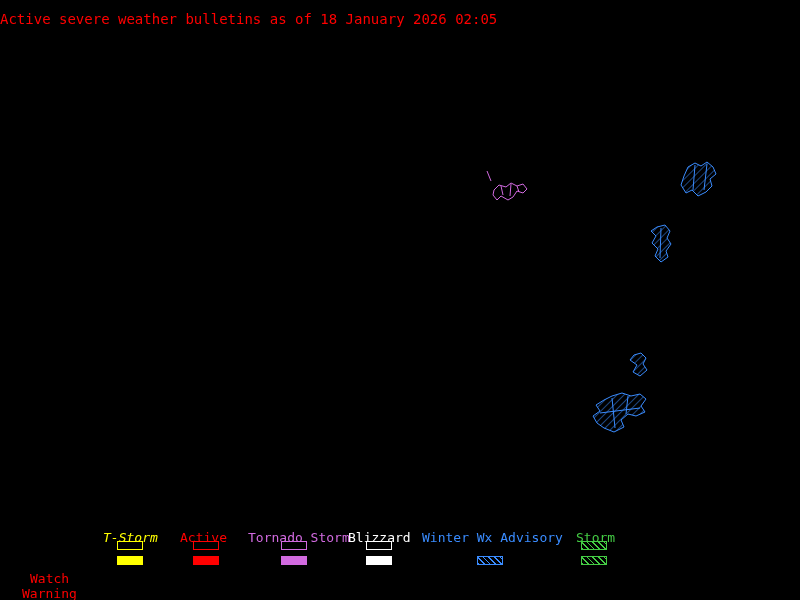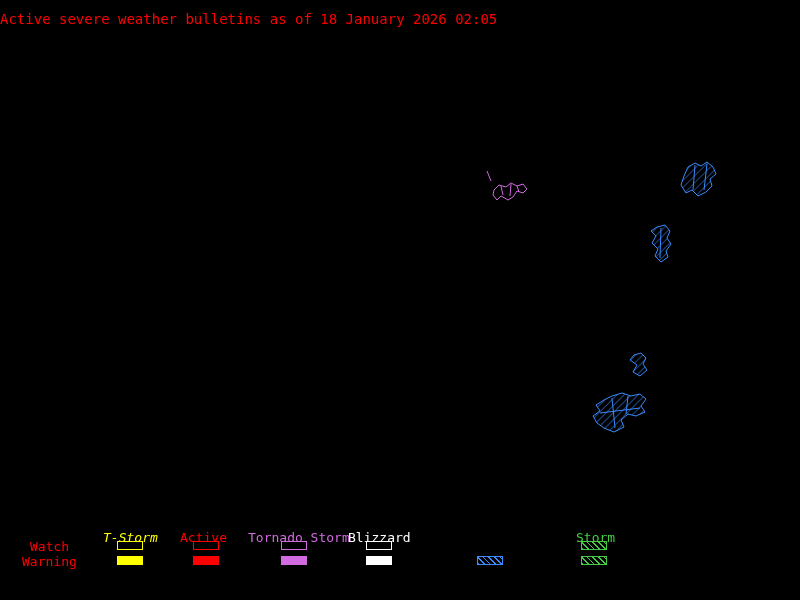--- a/index.html
+++ b/index.html
@@ -26,20 +26,21 @@
     position: absolute;
     top: 0; left: 0;
     width: 800px;
     height: 600px;
   }
   .row-label {
     position: absolute;
     font-size: 13px;
     color: var(--c, #ff0000);
     white-space: pre;
+    margin-top: 32px;
   }
   .cat-label {
     position: absolute;
     top: 530px;
     font-size: 13px;
     color: var(--c, #fff);
     white-space: pre;
   }
   .swatch {
     position: absolute;
@@ -108,19 +109,20 @@
   <div class="swatch filled" style="left: 193px; top: 556px; --c: #ff0000;"></div>
 
   <div class="cat-label" style="left: 248px; --c: #d26ae0;">Tornado Storm</div>
   <div class="swatch outline" style="left: 281px; top: 541px; --c: #d26ae0;"></div>
   <div class="swatch filled" style="left: 281px; top: 556px; --c: #d26ae0;"></div>
 
   <div class="cat-label" style="left: 348px; text-align: right; --c: #ffffff;">Blizzard</div>
   <div class="swatch outline" style="left: 366px; top: 541px; --c: #ffffff;"></div>
   <div class="swatch filled" style="left: 366px; top: 556px; --c: #ffffff;"></div>
 
+  <div class="cat-label" style="left: 422px; --c: #3a8cff;">Winter Wx Advisory</div>
   <div class="swatch hatched" style="left: 477px; top: 556px; --c: #3a8cff;"></div>
 
   <div class="cat-label" style="left: 576px; --c: #44cc44;">Storm</div>
   <div class="swatch hatched" style="left: 581px; top: 541px; --c: #44cc44;"></div>
   <div class="swatch hatched" style="left: 581px; top: 556px; --c: #44cc44;"></div>
 
 </div>
 
 </body></html>

